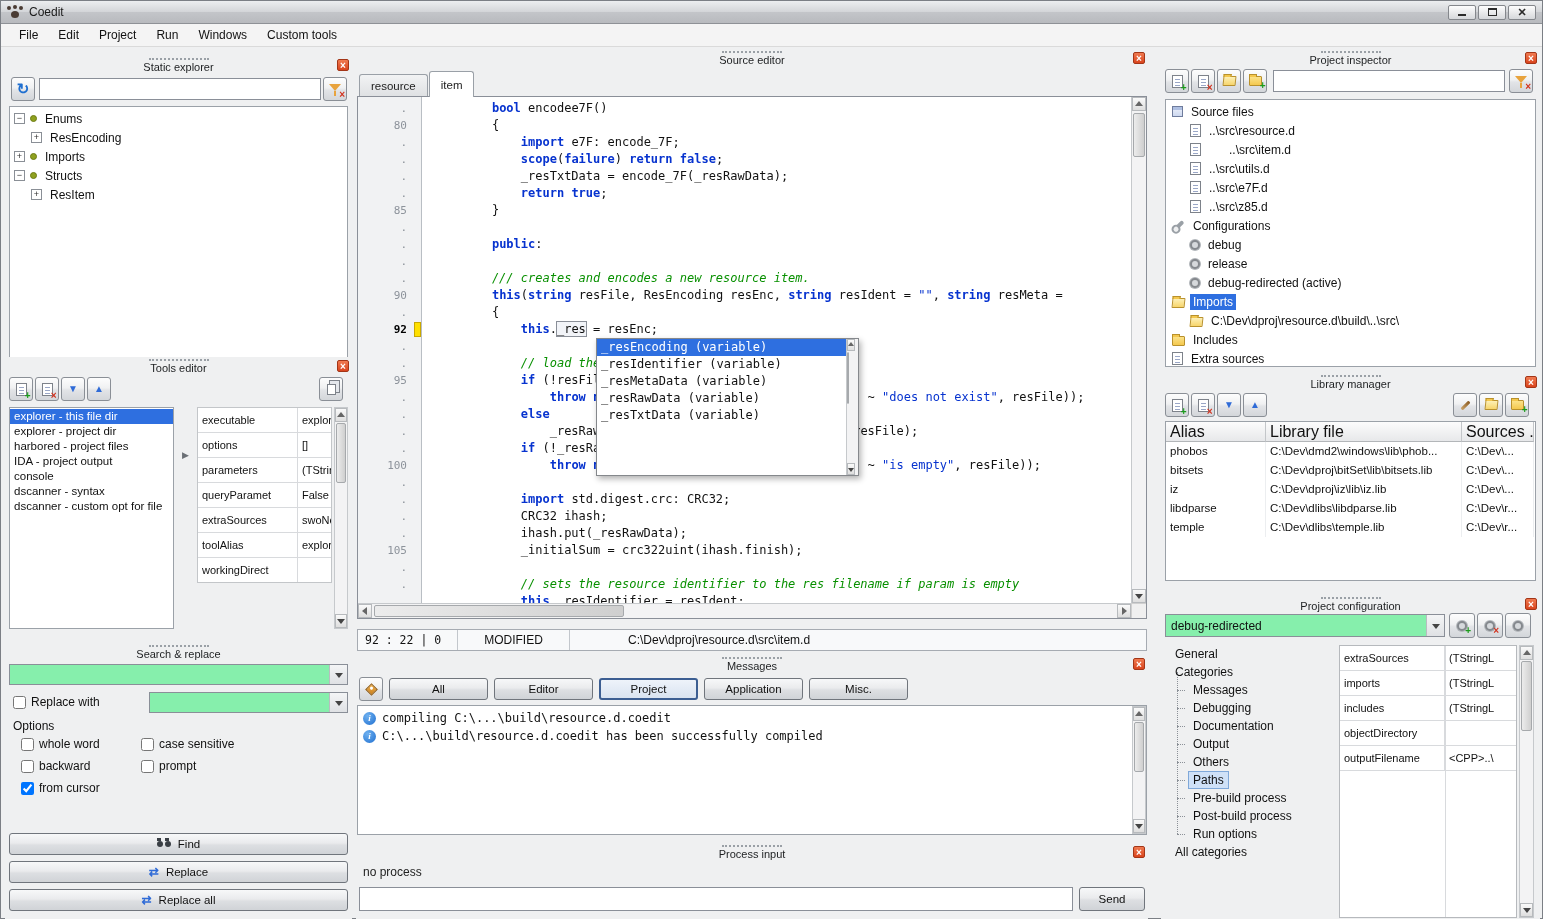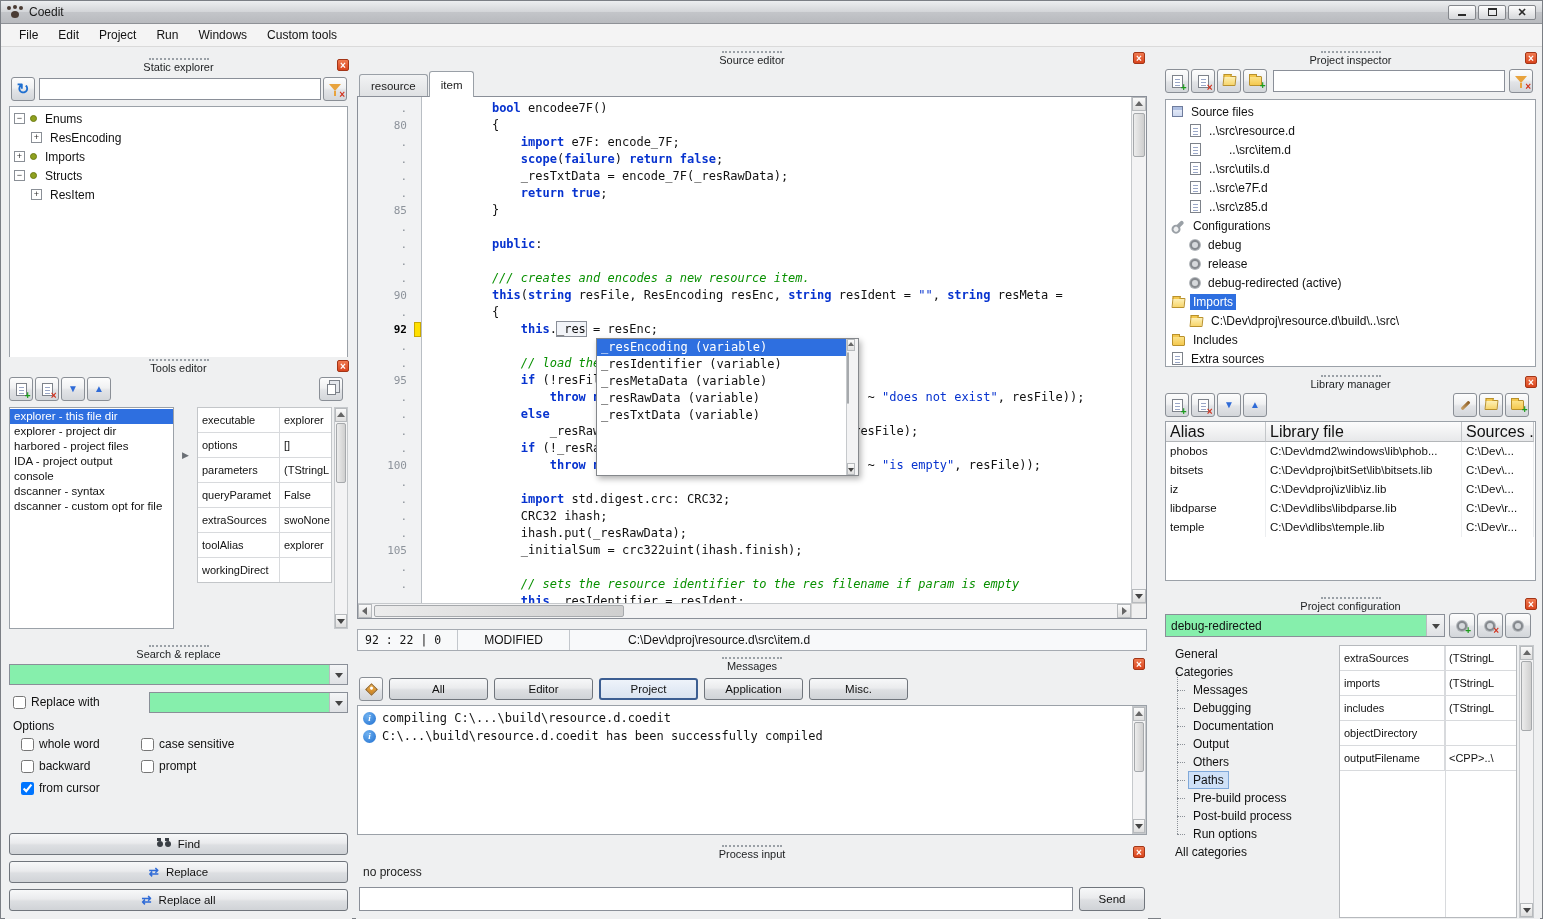--- a/index.html
+++ b/index.html
@@ -79,21 +79,21 @@
 .g-tag{width:9px;height:9px;background:linear-gradient(135deg,#f2b24a,#c97f1f);border:1px solid #8f5a12;transform:rotate(45deg);position:relative}
 .g-tag::before{content:"";position:absolute;left:1px;top:1px;width:3px;height:3px;border-radius:50%;background:#fff}
 .g-binoc{width:6px;height:6px;border-radius:50%;background:#3a3f45;box-shadow:8px 0 0 #3a3f45;position:relative;margin-right:8px}
 .g-binoc::before{content:"";position:absolute;left:0;top:-3px;width:4px;height:3px;background:#3a3f45;box-shadow:8px 0 0 #3a3f45}
 .g-swap{color:#2f6bd7;font-weight:bold;font-size:12px;line-height:12px}
 .g-pencil{width:11px;height:3px;background:linear-gradient(90deg,#caa36a,#8a5a20);transform:rotate(-45deg);border-radius:1px}
 .g-info{width:13px;height:13px;flex:none;border-radius:50%;background:radial-gradient(circle at 35% 30%,#6fb1f0,#1f6fd0);color:#fff;font:italic bold 9px/13px "Liberation Serif",serif;text-align:center}
 .g-clone{width:9px;height:11px;background:#fff;border:1px solid #7d828a;box-shadow:3px -3px 0 #e4e7ec,3px -3px 0 1px #7d828a}
 
 .pgrow{display:flex;height:25px;border-bottom:1px solid #d8dadd;font-size:11px;align-items:stretch}
-.pgname{width:82px;flex:none;border-right:1px solid #d8dadd;padding:6px 4px 0 4px;white-space:nowrap;overflow:hidden}
+.pgname{width:100px;flex:none;border-right:1px solid #d8dadd;padding:6px 4px 0 4px;white-space:nowrap;overflow:hidden}
 .pgval{flex:1;padding:6px 4px 0 4px;white-space:nowrap;overflow:hidden}
 #config-grid .pgname{width:105px}
 
 .lth{display:inline-block;height:20px;line-height:19px;padding-left:4px;font-size:16px;background:linear-gradient(#fcfcfc,#e7e8ea);border-right:1px solid #c3c6c9;border-bottom:1px solid #b3b6b9;white-space:nowrap;overflow:hidden}
 .ltr{display:flex;height:19px;line-height:18px;font-size:11.5px}
 .ltd{display:inline-block;padding-left:4px;border-right:1px solid #eceef0;white-space:nowrap;overflow:hidden;flex:none}
 .c0{width:100px}.c1{width:196px}.c2{width:72px}
 .lth.c2{width:72px}
 
 .tabsbar{position:absolute;display:flex;align-items:flex-end;padding-left:3px;gap:1px}

